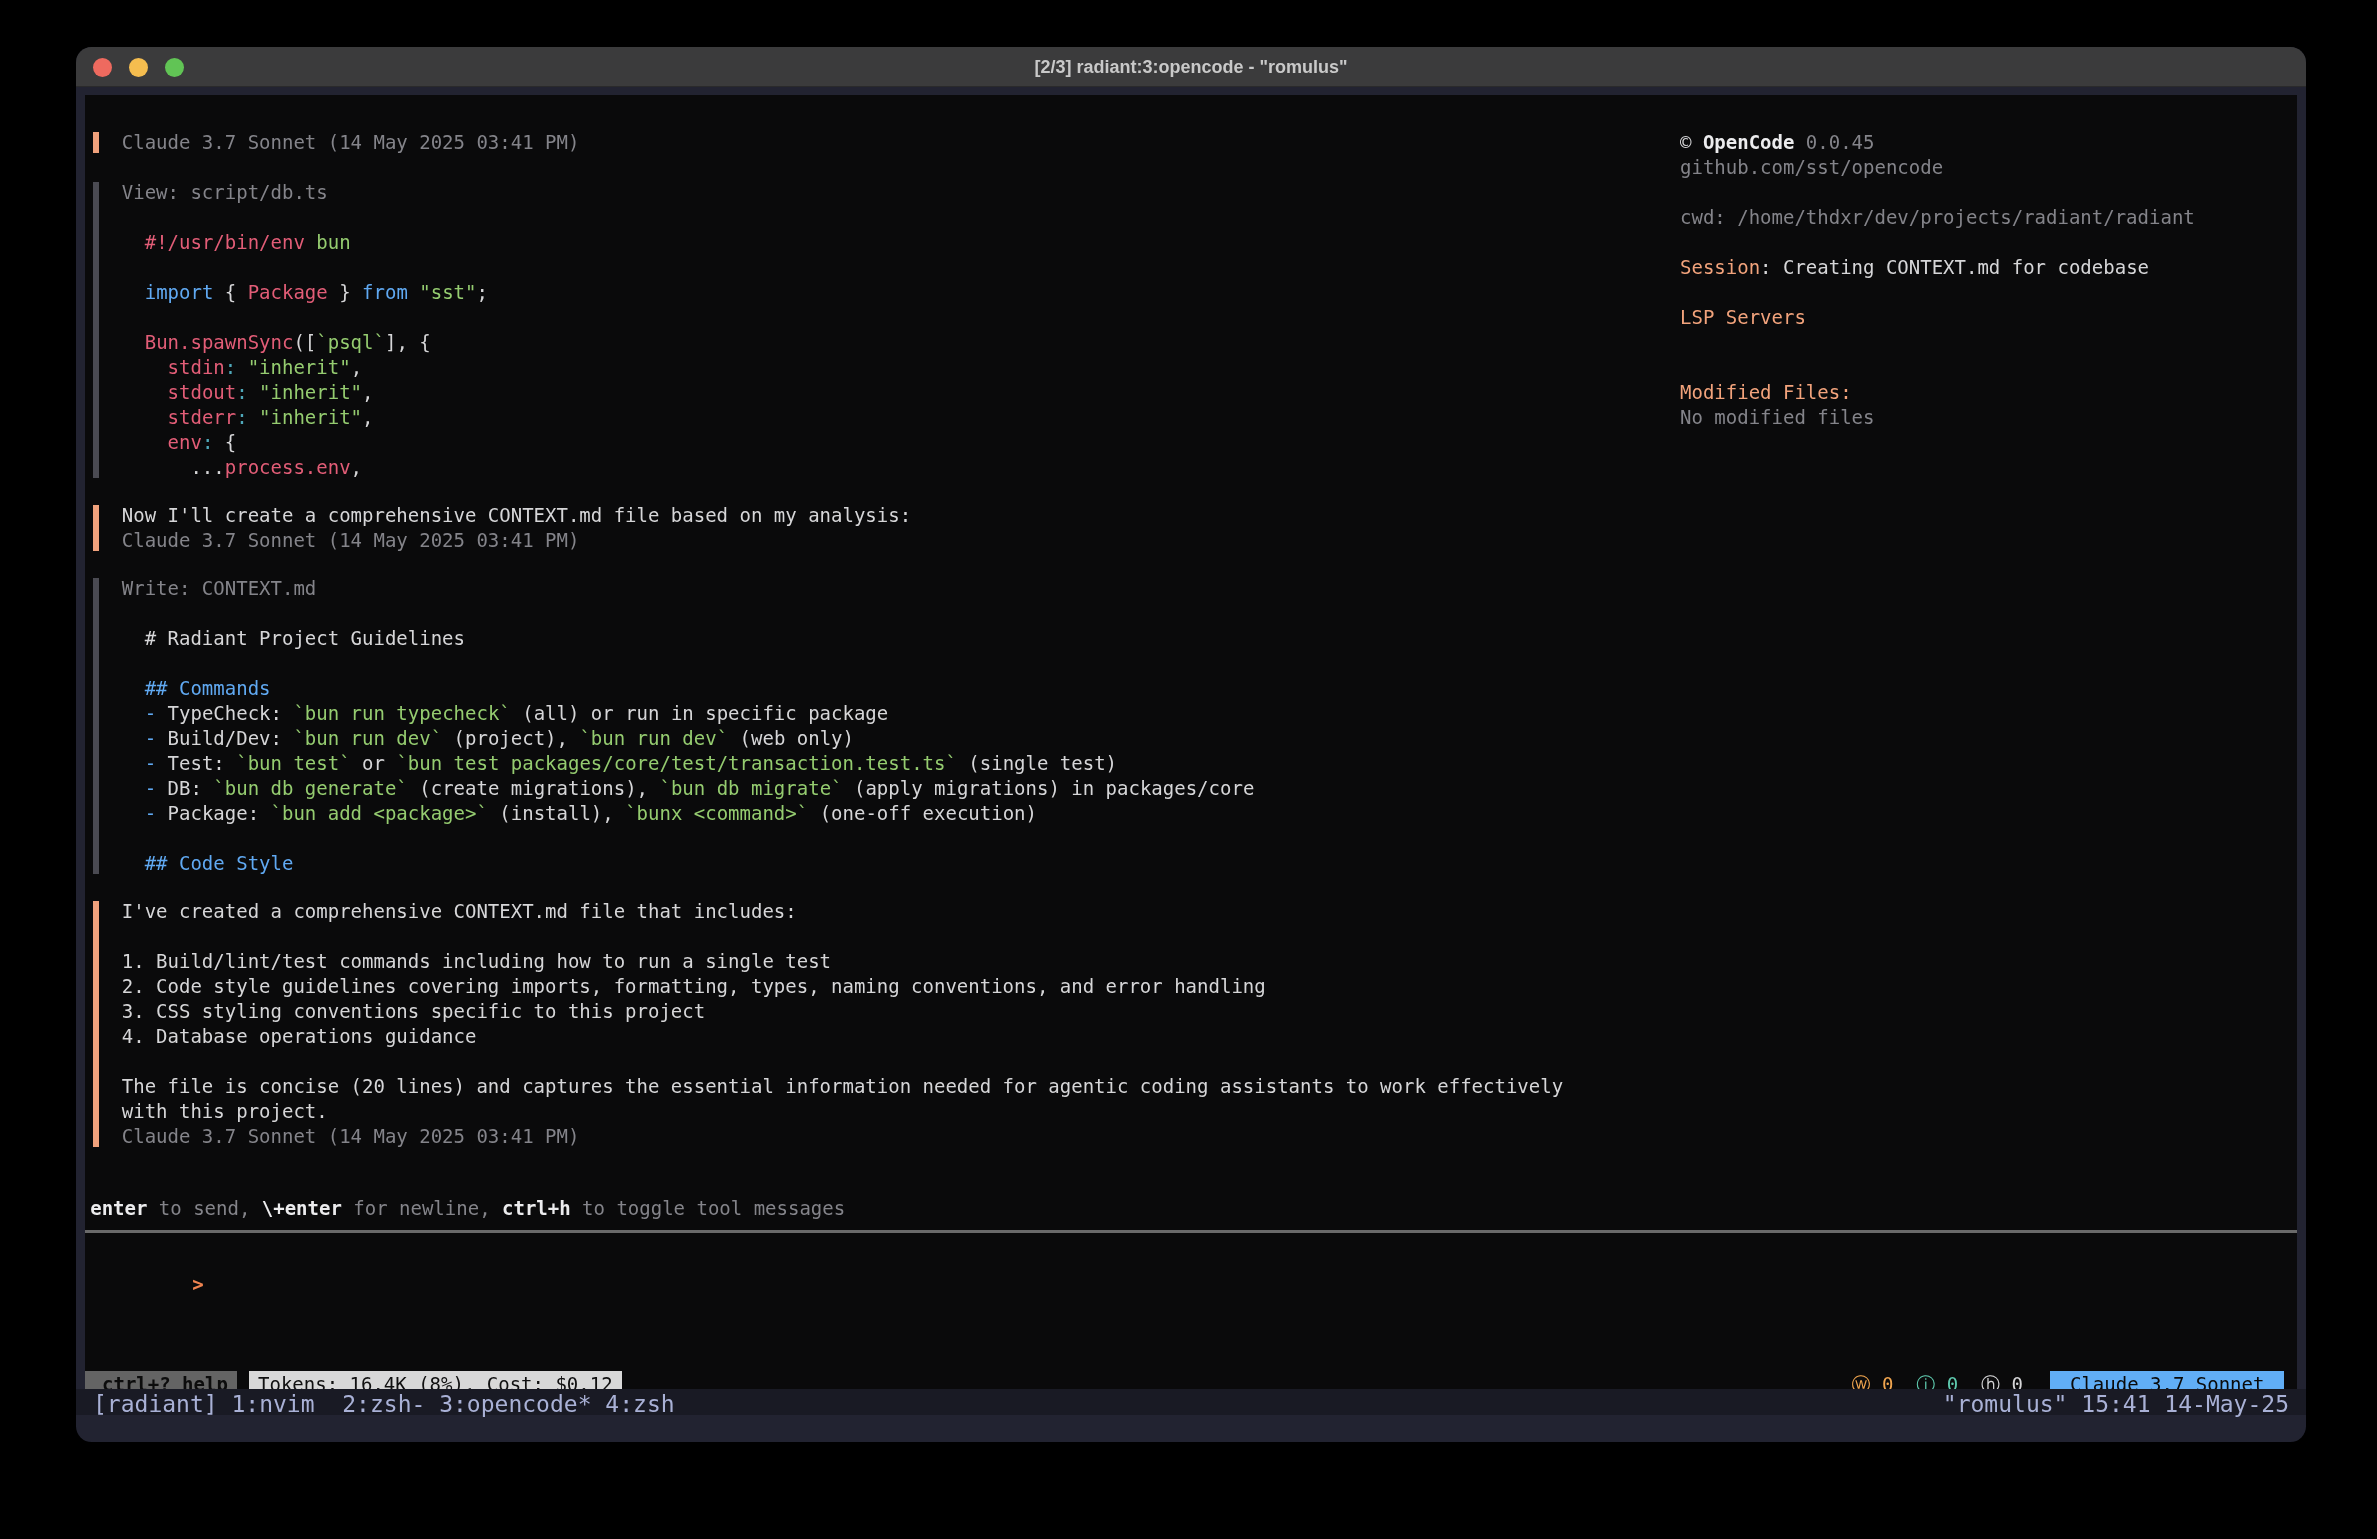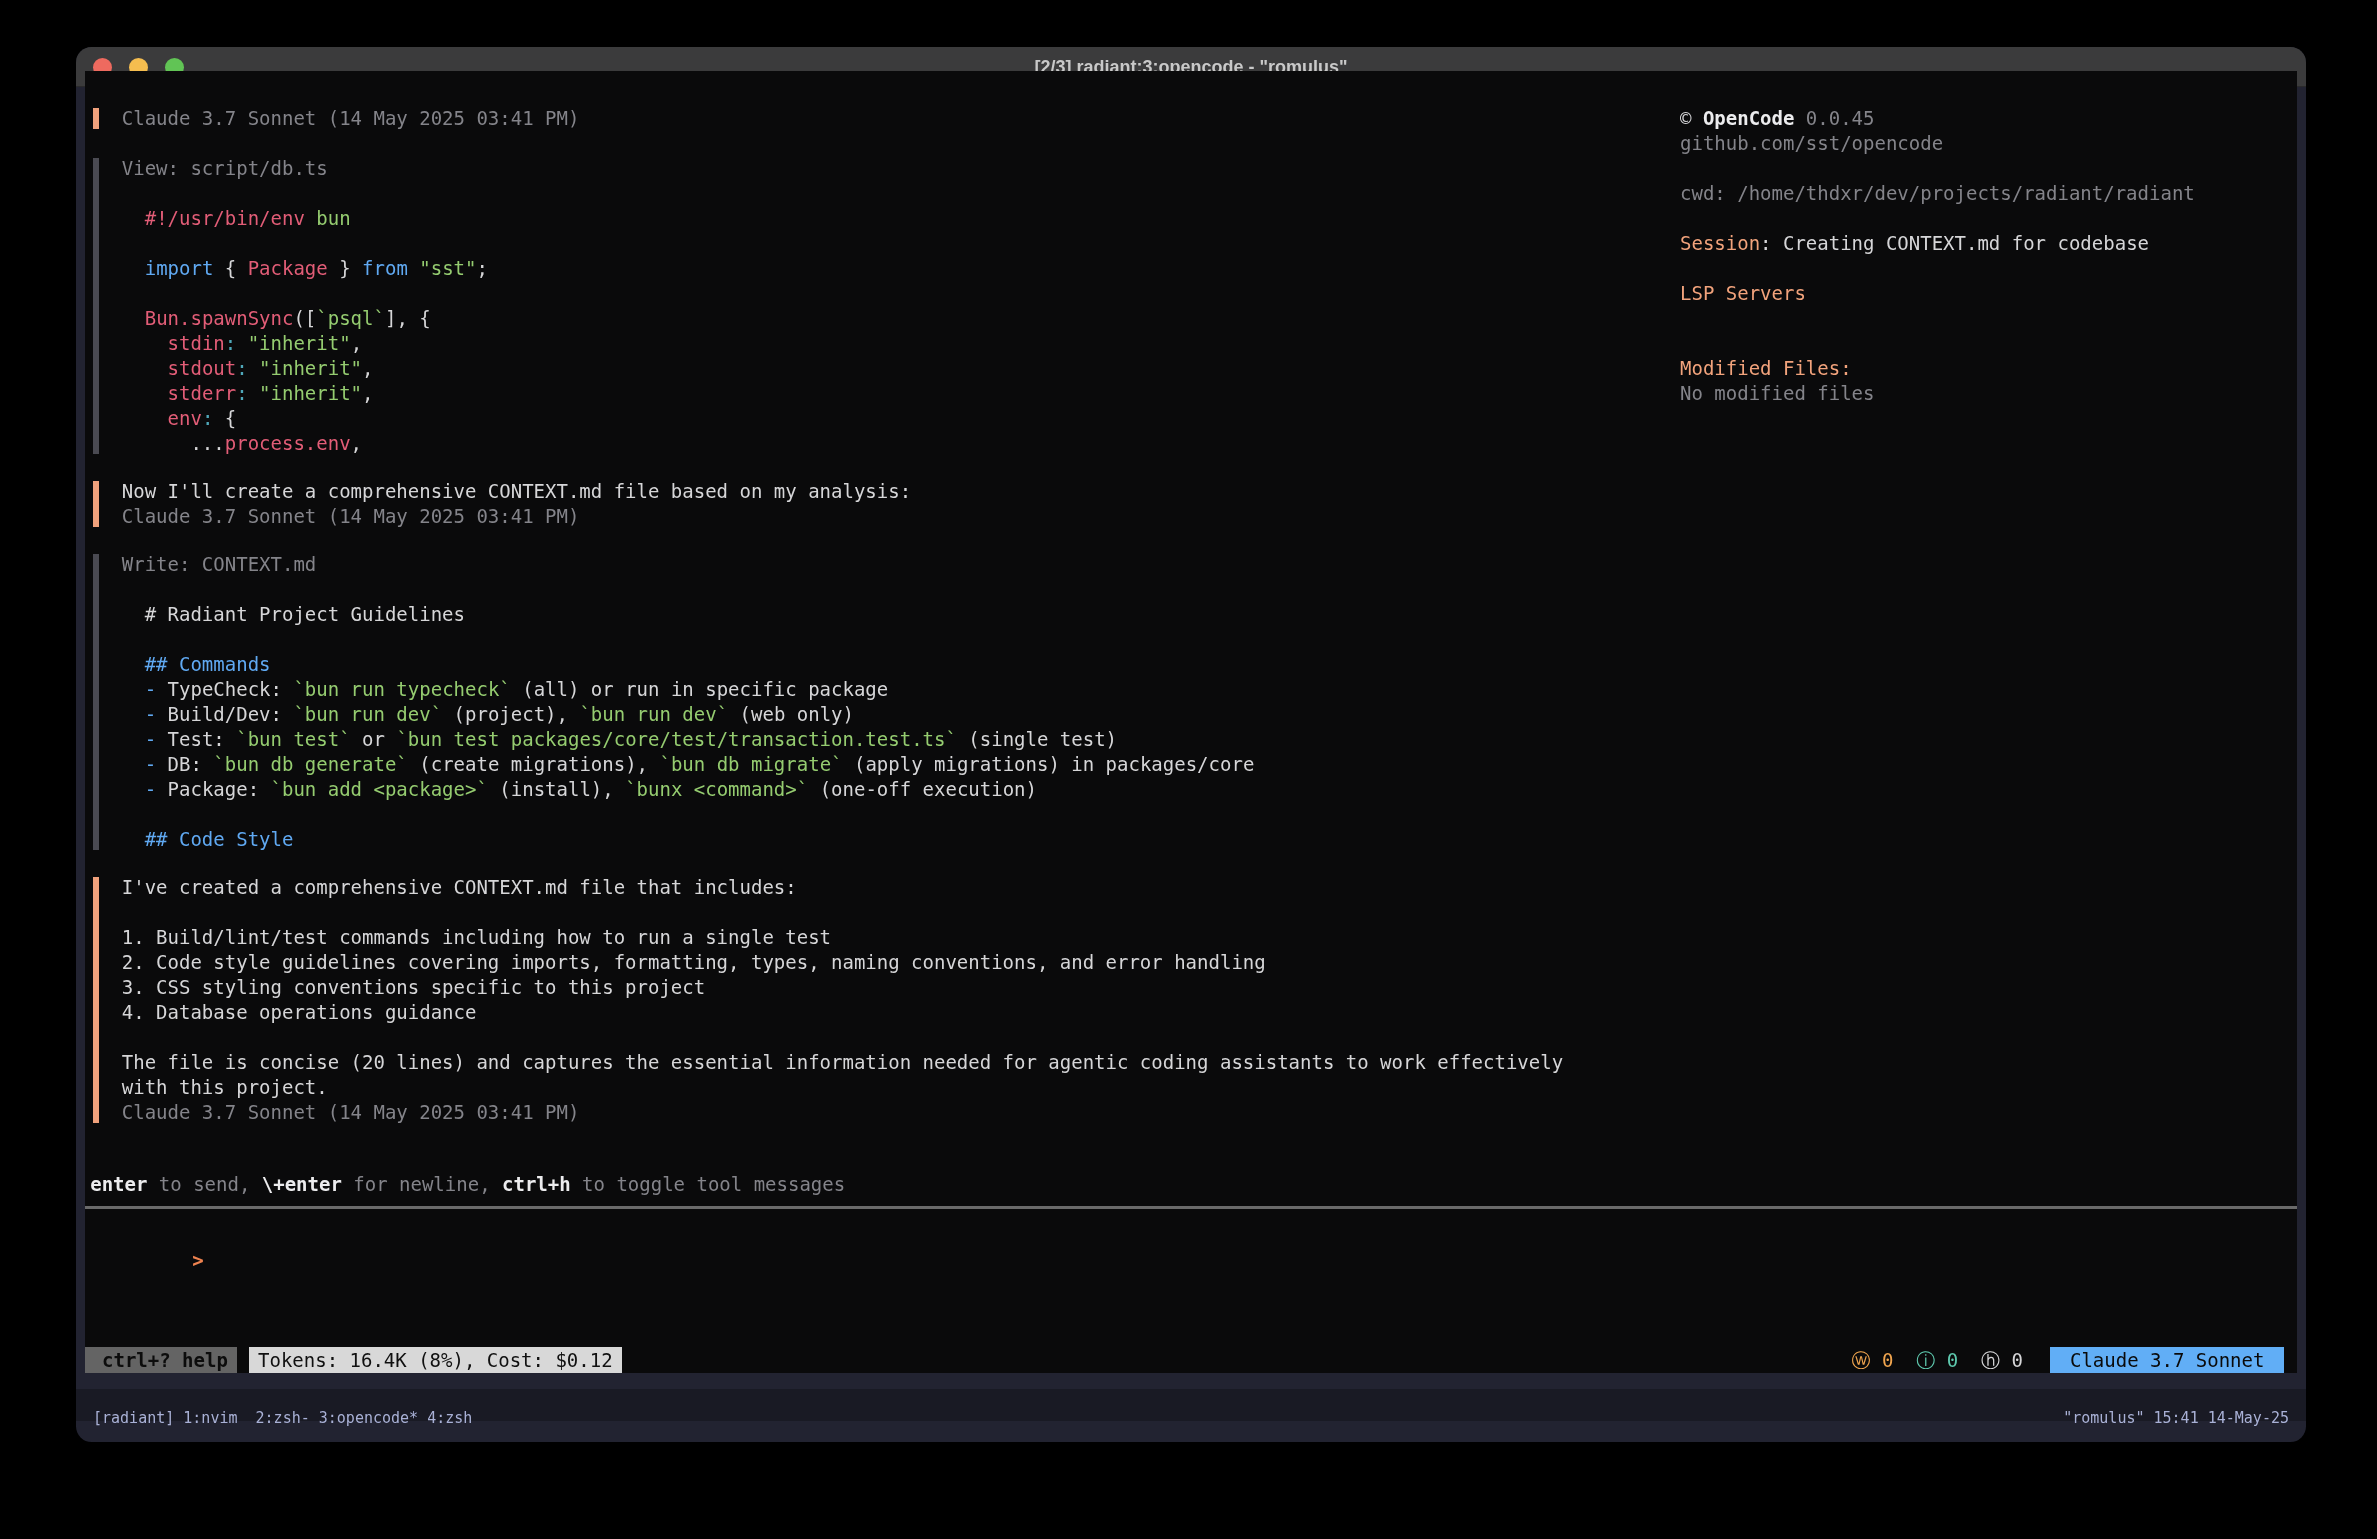--- a/index.html
+++ b/index.html
@@ -16,21 +16,21 @@
   .lights { position:absolute; left:17px; top:0; height:40px; display:flex; align-items:center; gap:17px; }
   .light { width:19px; height:19px; border-radius:50%; display:inline-block; }
   .light.red    { background:#ee6a5f; }
   .light.yellow { background:#f5bd4f; }
   .light.green  { background:#61c455; }
   .title { position:absolute; left:0; top:0; width:100%; height:40px; line-height:40px;
            text-align:center; color:#c9c9c9; font-family:"Liberation Sans",sans-serif;
            font-size:18px; font-weight:700; }
 
   
-  .terminal { position:absolute; left:9px; top:24px; width:2212px; height:1302px;
+  .terminal { position:absolute; left:9px; top:48px; width:2212px; height:1302px;
               background:#0a0a0b; overflow:hidden; font-size:19px; }
   .line { height:25px; line-height:25px; white-space:pre; }
 
   .seg-white     { color:#d6d6d8; }
   .seg-gray      { color:#84848a; }
   .seg-blue      { color:#60a9f2; }
   .seg-pink      { color:#e25d77; }
   .seg-green     { color:#95cc70; }
   .seg-cyan      { color:#4fa8ba; }
   .seg-gold      { color:#f0a54f; }
@@ -60,22 +60,22 @@
           font-weight:bold; padding:0 9px; }
   .chip.help   { left:0; background:#646464; color:#0c0c0c;padding-left:17px; }
   .chip.tokens { left:164px; background:#d8d8d8; color:#101010; font-weight:normal; }
   .diags { position:absolute; right:274px; top:0; height:26px; line-height:26px; }
   .diags .line { height:26px; line-height:26px; display:inline-block; }
   .badge { position:absolute; right:13px; top:0; height:26px; line-height:26px;
            background:#61aef6; color:#0a0a0a; padding:0 19.6px; white-space:pre; }
 
   
   .tmuxbar { position:absolute; left:0; top:1342px; width:100%; height:26px; background:#191a24;
-             color:#a9b1d6; font-size:15px; line-height:26px; white-space:pre;
-             display:flex; justify-content:space-between; padding:16px 17px; }
+             color:#a9b1d6; font-size:23px; line-height:26px; white-space:pre;
+             display:flex; justify-content:space-between; padding:2px 17px; }
 </style>
 </head>
 <body>
 
 <div class="stage">
   <div class="window">
 
     <div class="titlebar">
       <div class="lights">
         <span class="light red"></span>

